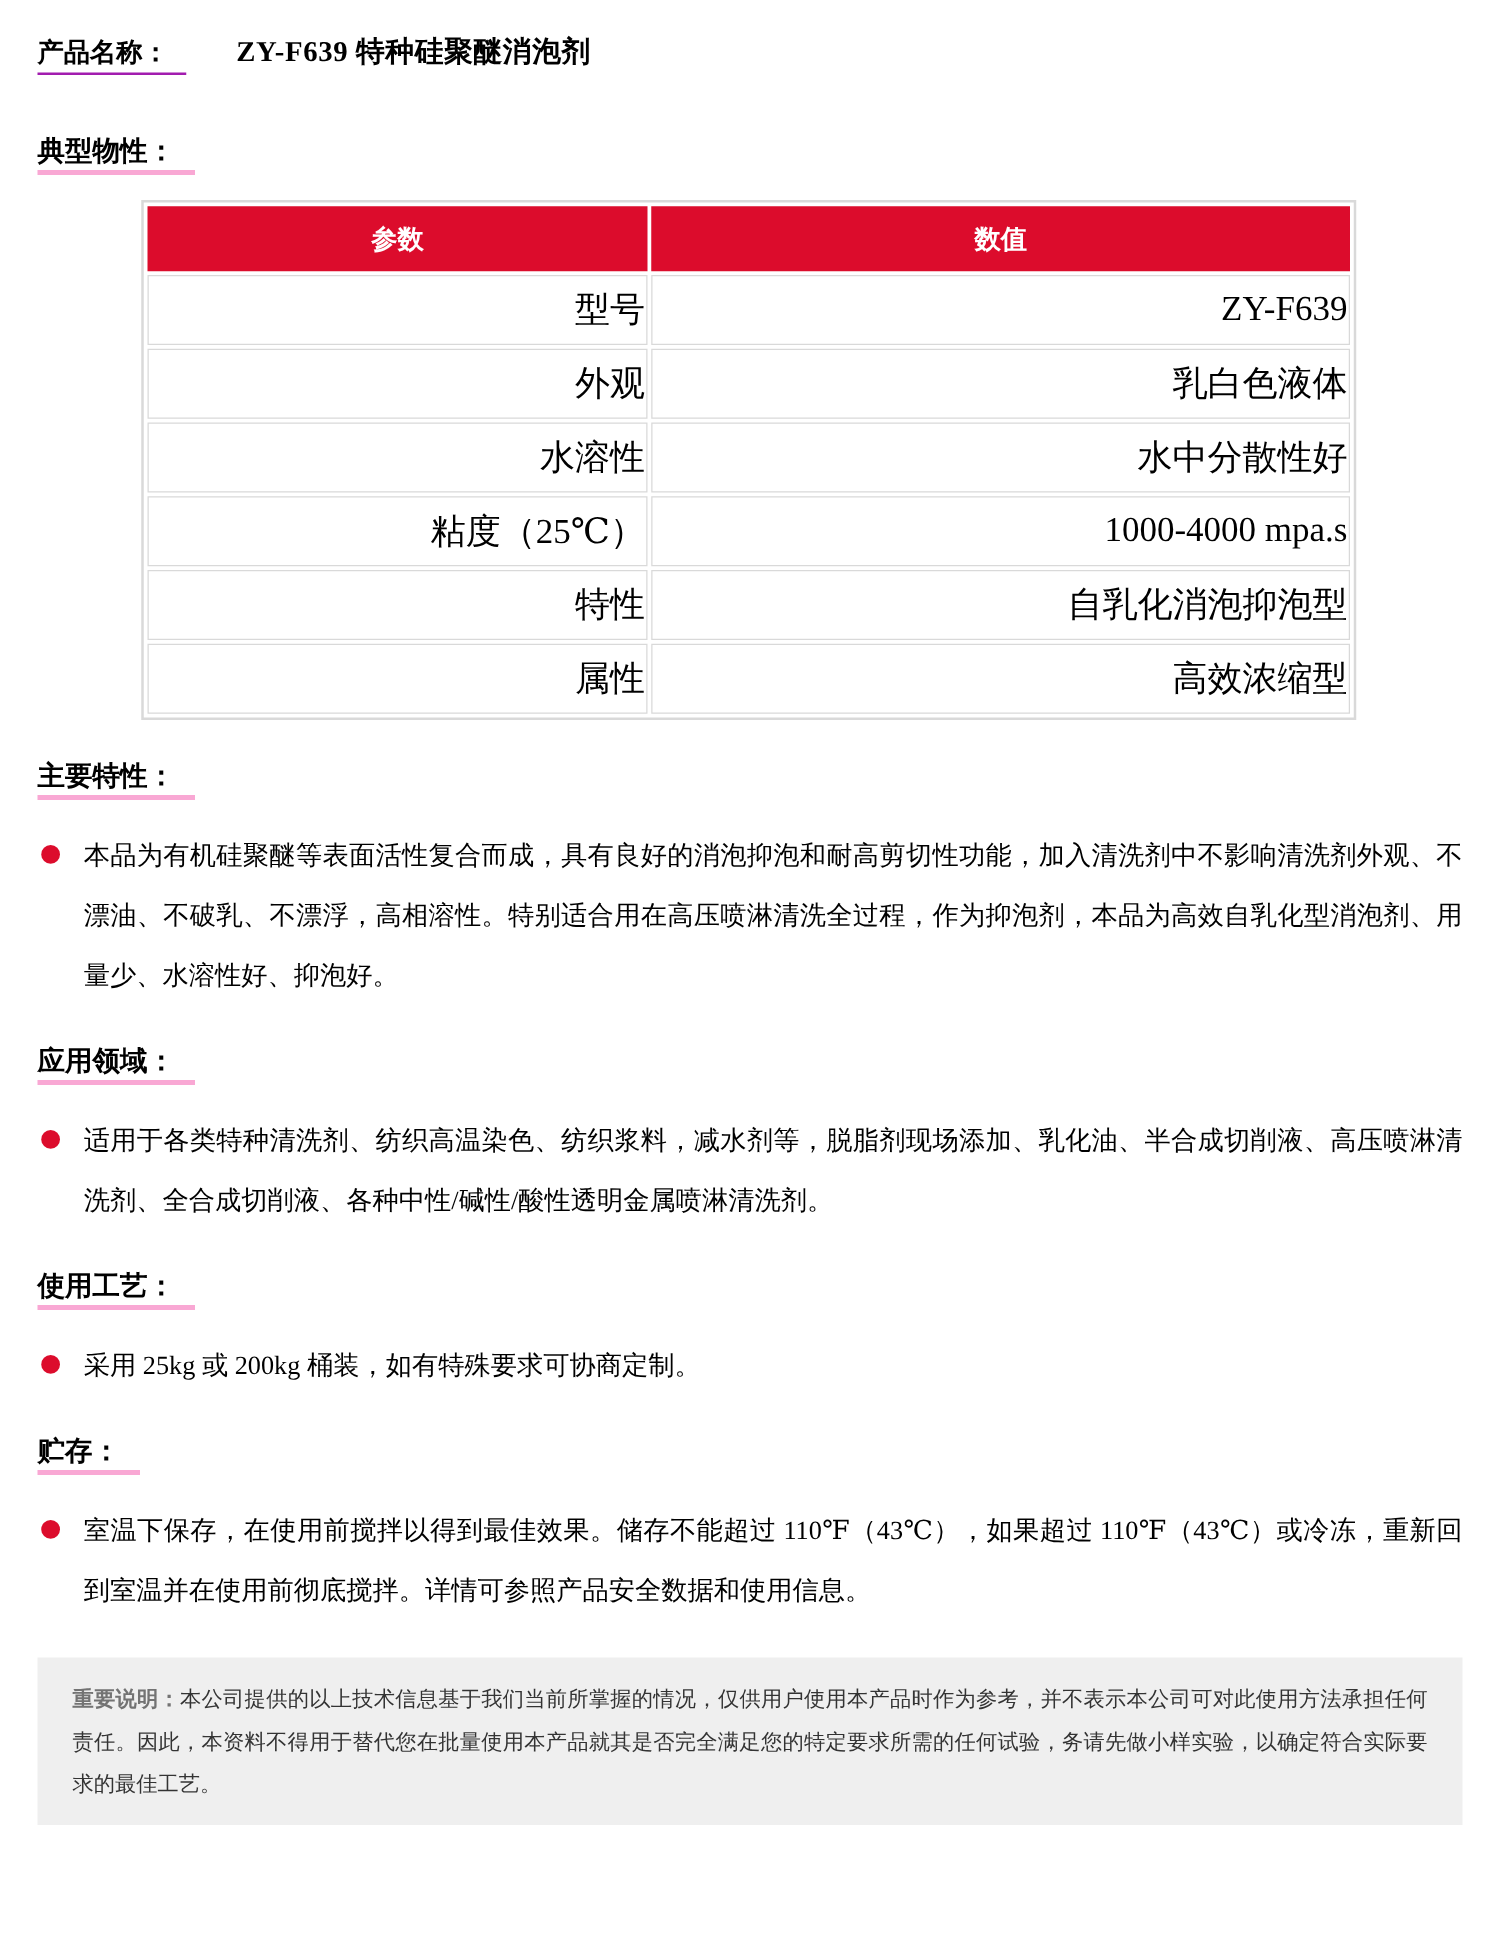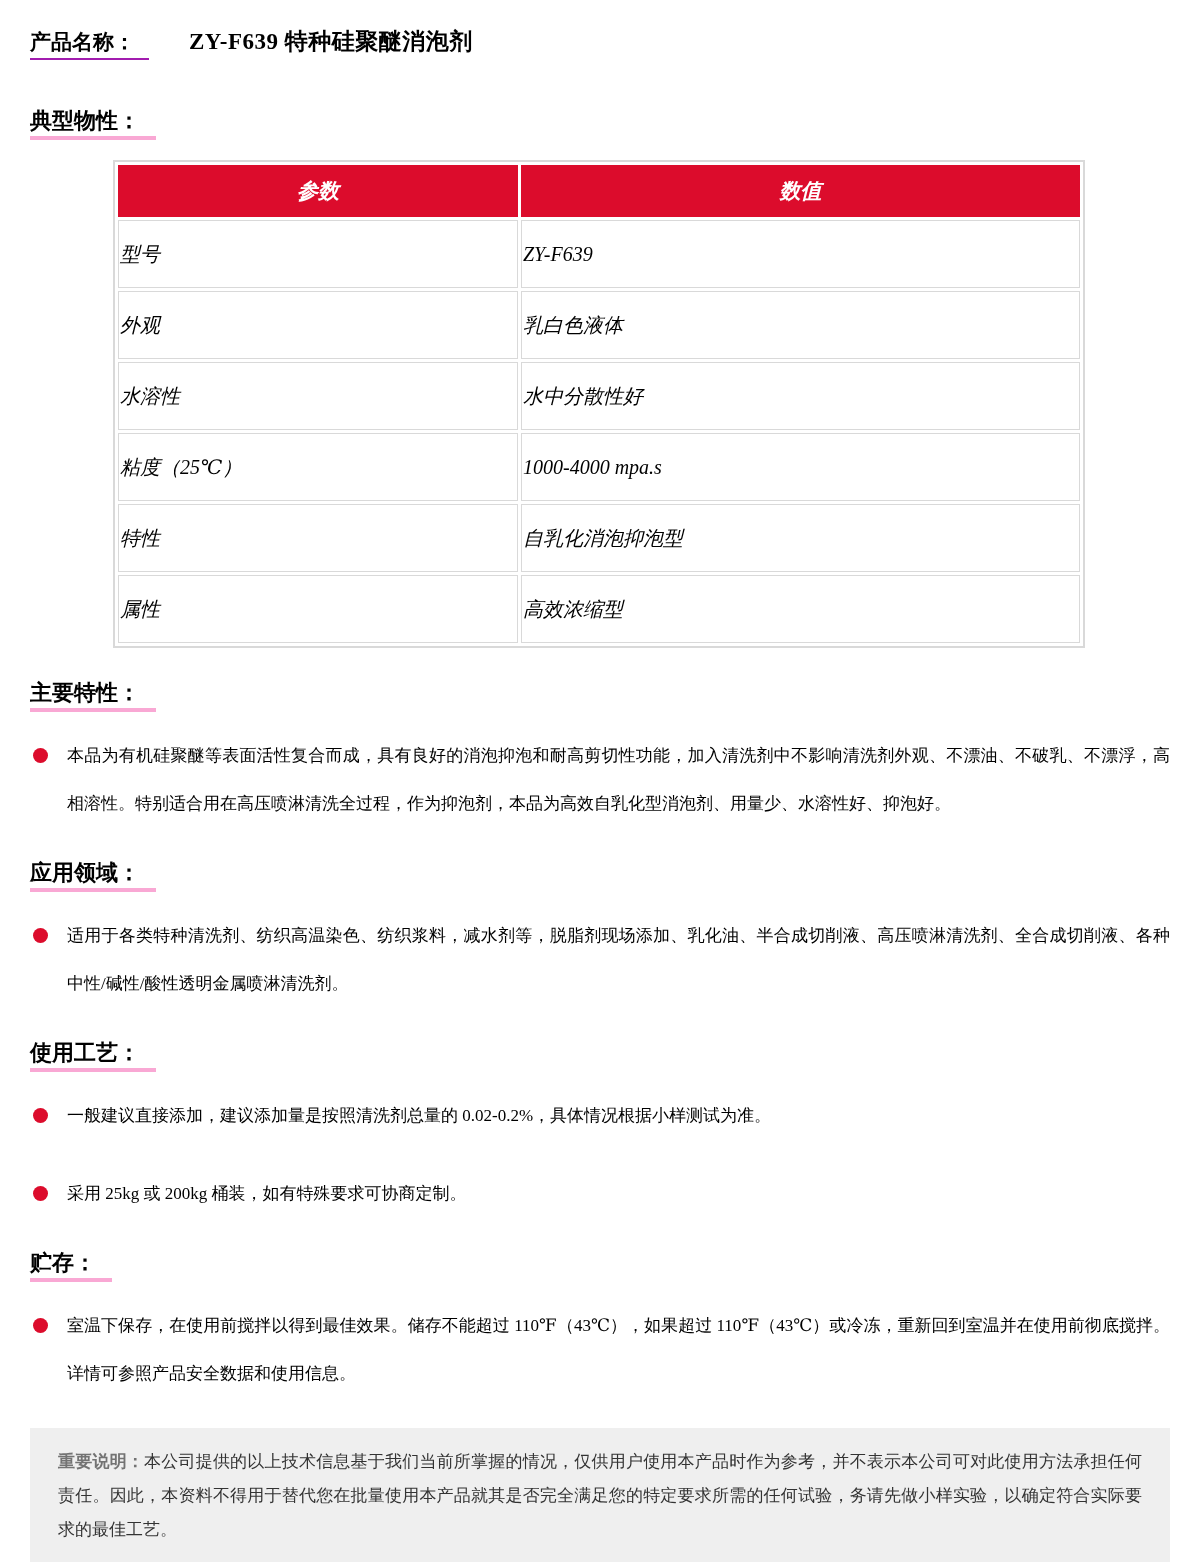--- a/index.html
+++ b/index.html
@@ -54,59 +54,58 @@
   }
   
   .spec-table {
     border-collapse: separate;
     border-spacing: 3px;
     border: 2px solid var(--table-border, #D9D9D9);
     margin-left: 83px;
     width: 972px;
     table-layout: fixed;
     background: #ffffff;
-    font-style: italic;
   }
   .spec-table col.c1 { width: 400px; }
   .spec-table th {
     background: var(--accent-red, #DC0C2C);
     color: #ffffff;
     font-size: 21px;
     font-weight: bold;
     height: 52px;
     text-align: center;
     vertical-align: middle;
     border: none;
   }
   .spec-table td {
     border: 1px solid var(--table-border, #D9D9D9);
-    height: 68px;
-    text-align: left;
+    height: 56px;
+    text-align: right;
     vertical-align: middle;
-    font-size: 20px;
+    font-size: 28px;
     color: #000;
   }
   
   .bullet-item {
     display: flex;
     align-items: flex-start;
     margin: 24px 0 30px 3px;
   }
   .bullet-dot {
     flex: none;
     width: 15px;
     height: 15px;
     border-radius: 50%;
     background: var(--accent-red, #DC0C2C);
     margin-top: 16px;
   }
   .bullet-text {
     flex: 1;
     margin: 0 0 0 19px;
-    font-size: 17px;
+    font-size: 21px;
     line-height: 48px;
     text-align: justify;
     color: #000;
   }
   
   .note-box {
     margin-top: 24px;
     background: var(--note-bg, #EFEFEF);
     padding: 17px 28px 15px 28px;
   }
@@ -187,24 +186,20 @@
     <span class="hd">应用领域：</span>
   </div>
   <div class="bullet-item">
     <span class="bullet-dot"></span>
     <p class="bullet-text">适用于各类特种清洗剂、纺织高温染色、纺织浆料，减水剂等，脱脂剂现场添加、乳化油、半合成切削液、高压喷淋清洗剂、全合成切削液、各种中性/碱性/酸性透明金属喷淋清洗剂。</p>
   </div>
 
   <div class="section-heading">
     <span class="hd">使用工艺：</span>
   </div>
-  <div class="bullet-item">
-    <span class="bullet-dot"></span>
-    <p class="bullet-text">一般建议直接添加，建议添加量是按照清洗剂总量的 0.02-0.2%，具体情况根据小样测试为准。</p>
-  </div>
 
   <div class="bullet-item">
     <span class="bullet-dot"></span>
     <p class="bullet-text">采用 25kg 或 200kg 桶装，如有特殊要求可协商定制。</p>
   </div>
 
   <div class="section-heading">
     <span class="hd">贮存：</span>
   </div>
   <div class="bullet-item">

